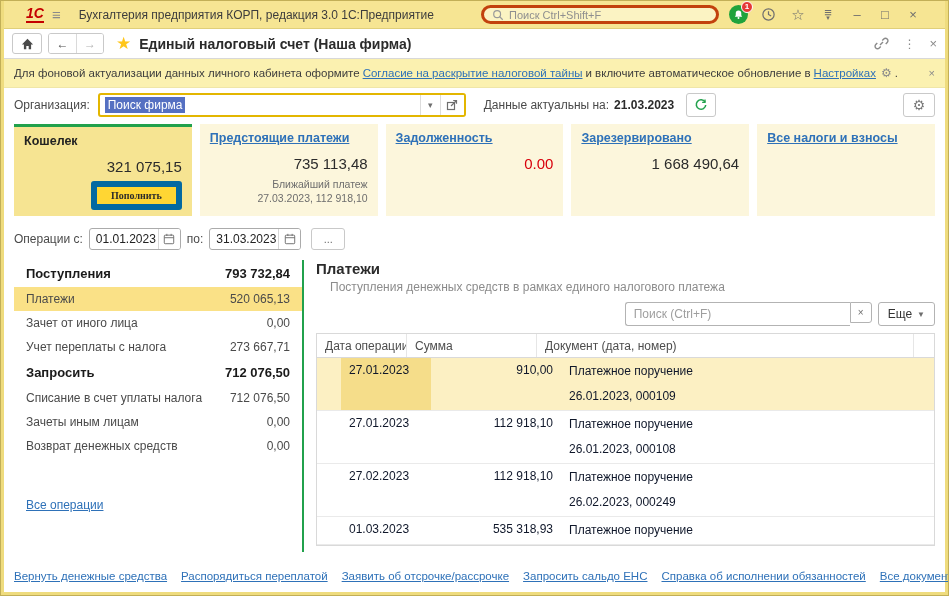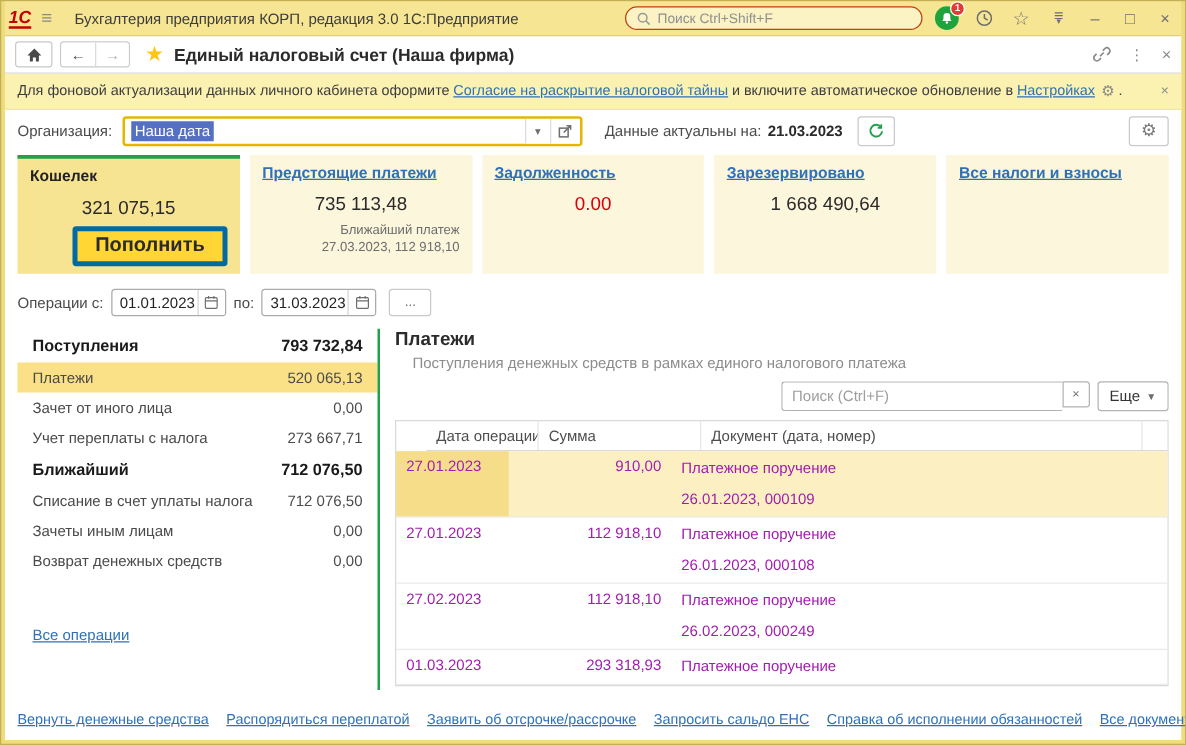--- a/index.html
+++ b/index.html
@@ -17,26 +17,26 @@
     --border-gray:#C9C9C9;
     --text-dark:#2B2B2B;
     --text-mid:#4A4A4A;
     --text-gray:#8C8C8C;
   }
   *{margin:0;padding:0;box-sizing:border-box;}
   html,body{background:#BFBFBF;font-family:"Liberation Sans",sans-serif;}
   .window{width:949px;height:596px;background:var(--frame-yellow);border:1px solid #C2AF57;
     display:flex;flex-direction:column;padding:0 3px 3px;overflow:hidden;}
   
-  .titlebar{height:27px;flex:0 0 27px;background:var(--brand-yellow);display:flex;align-items:center;gap:8px;padding:0 3px;}
+  .titlebar{height:27px;flex:0 0 27px;background:var(--brand-yellow);display:flex;align-items:center;gap:8px;padding:0 22px;}
   .logo{color:#C40000;font-weight:bold;font-style:italic;font-size:14px;line-height:1;border-bottom:2px solid #C40000;padding-bottom:1px;}
   .hamburger{color:#8A8A8A;font-size:15px;line-height:1;cursor:pointer;}
   .app-title{font-size:12px;color:#3C3C3C;margin-left:10px;white-space:nowrap;}
   .tb-spacer{flex:1;}
-  .tb-search{width:238px;height:19px;background:#FBF3C3;border:1px solid #c2410c;border-radius:10px;
+  .tb-search{width:238px;height:19px;background:#FBF3C3;border:3px solid #c2410c;border-radius:10px;
     display:flex;align-items:center;gap:5px;padding:0 8px;}
   .tb-search input{border:none;background:transparent;outline:none;font-size:11px;color:#6E6E6E;width:100%;font-family:inherit;}
   .tb-search input::placeholder{color:#8F8F8F;}
   .tb-icon{width:22px;height:22px;display:flex;align-items:center;justify-content:center;color:#6E6E6E;cursor:pointer;position:relative;}
   .bell-circle{width:19px;height:19px;border-radius:50%;background:#1FA33C;display:flex;align-items:center;justify-content:center;}
   .bell-badge{position:absolute;top:-3px;right:-4px;min-width:12px;height:12px;border-radius:6px;background:#E53935;color:#fff;
     font-size:8px;font-weight:bold;display:flex;align-items:center;justify-content:center;padding:0 2px;border:1px solid #fff;}
   .star-outline{font-size:15px;color:#6E6E6E;}
   .menu-caret{display:flex;flex-direction:column;align-items:center;line-height:0.55;color:#6E6E6E;}
   .menu-caret .bars{font-size:13px;}
@@ -73,26 +73,26 @@
   .actual-wrap{display:flex;align-items:center;gap:5px;margin-left:10px;white-space:nowrap;}
   .actual-date{font-weight:bold;color:var(--text-dark);}
   .refresh-btn{width:30px;height:24px;margin-left:4px;}
   .settings-btn{margin-left:auto;width:32px;height:24px;color:#7A7A7A;font-size:14px;font-family:"DejaVu Sans",sans-serif;}
   
   .cards-row{flex:0 0 94px;display:flex;gap:8px;padding:3px 10px 8px;}
   .card{flex:1;background:var(--pale-card);padding:7px 10px 6px;overflow:hidden;}
   .card.wallet{background:var(--wallet-card);border-top:3px solid var(--accent-green);}
   .card-title{font-size:12.5px;font-weight:bold;color:#222;white-space:nowrap;}
   .card-title.link{color:var(--link-blue);text-decoration:underline;cursor:pointer;}
-  .card-value{font-size:15px;color:var(--text-dark);text-align:center;margin-top:10px;white-space:nowrap;}
+  .card-value{font-size:15px;color:var(--text-dark);text-align:right;margin-top:10px;white-space:nowrap;}
   .card-value.red{color:var(--alert-red);}
   .card-note{font-size:10.5px;color:#6E6E6E;text-align:right;line-height:1.3;}
   .card-note.first{margin-top:6px;}
-  .topup-btn{display:block;margin:6px 0 0 auto;background:#FFD633;border:4px solid #0369a1;border-radius:3px;
-    font-size:16px;font-weight:bold;color:#2B2B2B;padding:3px 14px;cursor:pointer;font-family:Liberation Sans, sans-serif;}
+  .topup-btn{display:block;margin:6px 0 0 auto;background:#FFD633;border:6px solid #0369a1;border-radius:3px;
+    font-size:10px;font-weight:bold;color:#2B2B2B;padding:3px 14px;cursor:pointer;font-family:Liberation Serif, serif;}
   
   .filter-row{flex:0 0 34px;display:flex;align-items:center;gap:6px;padding:4px 10px 8px;font-size:12px;color:var(--text-mid);}
   .date-group{display:flex;height:22px;border:1px solid #ABABAB;border-radius:3px;overflow:hidden;background:#fff;}
   .date-val{width:68px;display:flex;align-items:center;padding:0 6px;font-size:12px;color:#222;cursor:text;}
   .cal-btn{width:22px;display:flex;align-items:center;justify-content:center;border-left:1px solid #D6D6D6;cursor:pointer;background:#fff;}
   .dots-btn{width:34px;height:22px;color:#6E6E6E;font-size:11px;margin-left:4px;}
   
   .main{flex:1;display:flex;padding:0 10px;min-height:0;}
   .left-panel{width:288px;flex:0 0 288px;padding-top:2px;}
   .op-row{display:flex;justify-content:space-between;align-items:center;padding:5px 12px;font-size:12px;color:var(--text-mid);cursor:pointer;}
@@ -108,27 +108,27 @@
   .search-box{display:flex;height:24px;}
   .search-box input{width:225px;border:1px solid #B3B3B3;border-right:none;border-radius:3px 0 0 3px;padding:0 8px;
     font-size:12px;color:#444;outline:none;font-family:inherit;}
   .search-box input::placeholder{color:#9E9E9E;}
   .clear-btn{width:22px;border-radius:0 3px 3px 0;font-size:10px;color:#6E6E6E;border-left:1px solid #B3B3B3;}
   .clear-btn.sqbtn{border:1px solid #B3B3B3;}
   .more-btn{height:24px;padding:0 9px;font-size:12px;color:#333;gap:5px;border:1px solid #B3B3B3;}
   .more-btn .caret{font-size:8px;color:#6E6E6E;}
   
   .pay-table{border:1px solid #D9D9D9;}
-  .pt-header{display:flex;height:24px;align-items:center;border-bottom:1px solid #D9D9D9;font-size:12px;color:#4D4D4D;margin-left:24px;}
+  .pt-header{display:flex;height:24px;align-items:center;border-bottom:1px solid #D9D9D9;font-size:12px;color:#4D4D4D;}
   .pth{padding:0 8px;white-space:nowrap;overflow:hidden;}
   .col-date{width:90px;flex:0 0 90px;border-right:1px solid #E6E6E6;align-self:stretch;display:flex;align-items:center;}
   .col-sum{width:130px;flex:0 0 130px;border-right:1px solid #E6E6E6;align-self:stretch;display:flex;align-items:center;}
   .col-doc{flex:1;border-right:1px solid #E6E6E6;align-self:stretch;display:flex;align-items:center;}
   .col-end{width:20px;flex:0 0 20px;align-self:stretch;}
-  .pt-row{display:flex;border-bottom:1px solid #EAEAEA;font-size:12px;color:#a21caf;cursor:pointer;}
+  .pt-row{display:flex;border-bottom:1px solid #EAEAEA;font-size:12px;color:#0f172a;cursor:pointer;padding-left:24px;}
   .ptc{padding:5px 8px;}
   .ptc.date{width:90px;flex:0 0 90px;}
   .ptc.sum{width:130px;flex:0 0 130px;text-align:right;white-space:nowrap;}
   .ptc.doc{flex:1;}
   .ptc.end{width:20px;flex:0 0 20px;padding:0;}
   .doc-line{line-height:17px;}
   .doc-line.info{margin-top:8px;}
   .pt-row.selected{background:var(--row-pale);}
   .pt-row.selected .ptc.date{background:var(--cell-highlight);}
   
@@ -216,21 +216,21 @@
       <a>Настройках</a>
       <span class="gear">⚙</span>
       <span>.</span>
       <span class="bclose">×</span>
     </div>
 
     <div class="org-row">
       <span>Организация:</span>
       <div class="org-combo">
         <div class="org-value">
-          <span class="sel">Наша дата</span>
+          <span class="sel">Поиск фирма</span>
         </div>
         <span class="combo-seg">▾</span>
         <span class="combo-seg open">
           <svg width="12" height="12" viewBox="0 0 12 12" fill="none" stroke="#6E6E6E" stroke-width="1.2">
             <rect x="1.5" y="3.5" width="7" height="7"></rect>
               <path d="M5 7 L10.5 1.5 M7.2 1.5 H10.5 V4.8"></path>
           </svg>
         </span>
       </div>
       <div class="actual-wrap">
@@ -308,21 +308,21 @@
   </div>
             <div class="op-row">
     <span class="op-label">Зачет от иного лица</span>
     <span class="op-val">0,00</span>
   </div>
             <div class="op-row">
     <span class="op-label">Учет переплаты с налога</span>
     <span class="op-val">273 667,71</span>
   </div>
             <div class="op-row bold">
-    <span class="op-label">Ближайший</span>
+    <span class="op-label">Запросить</span>
     <span class="op-val">712 076,50</span>
   </div>
             <div class="op-row">
     <span class="op-label">Списание в счет уплаты налога</span>
     <span class="op-val">712 076,50</span>
   </div>
             <div class="op-row">
     <span class="op-label">Зачеты иным лицам</span>
     <span class="op-val">0,00</span>
   </div>
@@ -377,21 +377,21 @@
     <div class="ptc date">27.02.2023</div>
     <div class="ptc sum">112 918,10</div>
     <div class="ptc doc">
       <div class="doc-line">Платежное поручение</div>
       <div class="doc-line info">26.02.2023, 000249</div>
     </div>
     <div class="ptc end"></div>
   </div>
               <div class="pt-row">
     <div class="ptc date">01.03.2023</div>
-    <div class="ptc sum">293 318,93</div>
+    <div class="ptc sum">535 318,93</div>
     <div class="ptc doc">
       <div class="doc-line">Платежное поручение</div>
     </div>
     <div class="ptc end"></div>
   </div>
             </div>
 
         </div>
       </div>
     </div>

